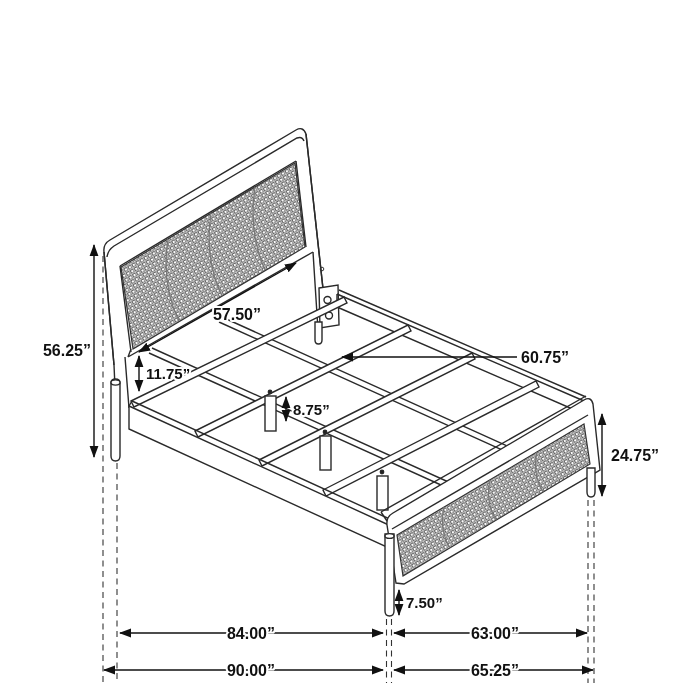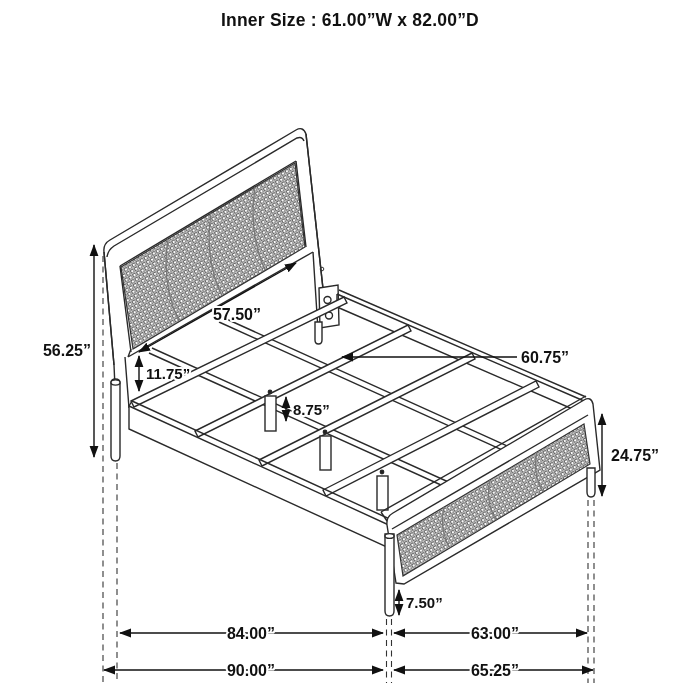--- a/index.html
+++ b/index.html
@@ -9,21 +9,20 @@
          font-size:17.5px;font-weight:bold;color:#111;letter-spacing:.2px;}
   svg text{font-family:"Liberation Sans","DejaVu Sans",sans-serif;font-weight:bold;fill:#111;
            paint-order:stroke;stroke:#ffffff;stroke-width:4px;stroke-linejoin:round;}
   .dim-lg{font-size:16px;}
   .dim-md{font-size:15px;}
 </style>
 </head>
 <body>
 
 <div class="stage">
-  <div class="title">Inner Size : 61.00”W x 82.00”D</div>
 
   <svg width="700" height="700" viewBox="0 0 700 700">
     <defs>
       <pattern id="cane" width="4.6" height="4.6" patternUnits="userSpaceOnUse" patternTransform="rotate(-30)">
         <rect width="4.6" height="4.6" fill="#ececec"></rect>
         <rect x="0.5" y="0.5" width="3.1" height="3.1" fill="#fdfdfd" stroke="#5a5a5a" stroke-width="0.85"></rect>
       </pattern>
       <marker id="ah" viewBox="0 0 12 10" refX="11" refY="5" markerWidth="12" markerHeight="10" markerUnits="userSpaceOnUse" orient="auto-start-reverse">
         <path d="M0,0.6 L12,5 L0,9.4 Z" fill="#111"></path>
       </marker>

